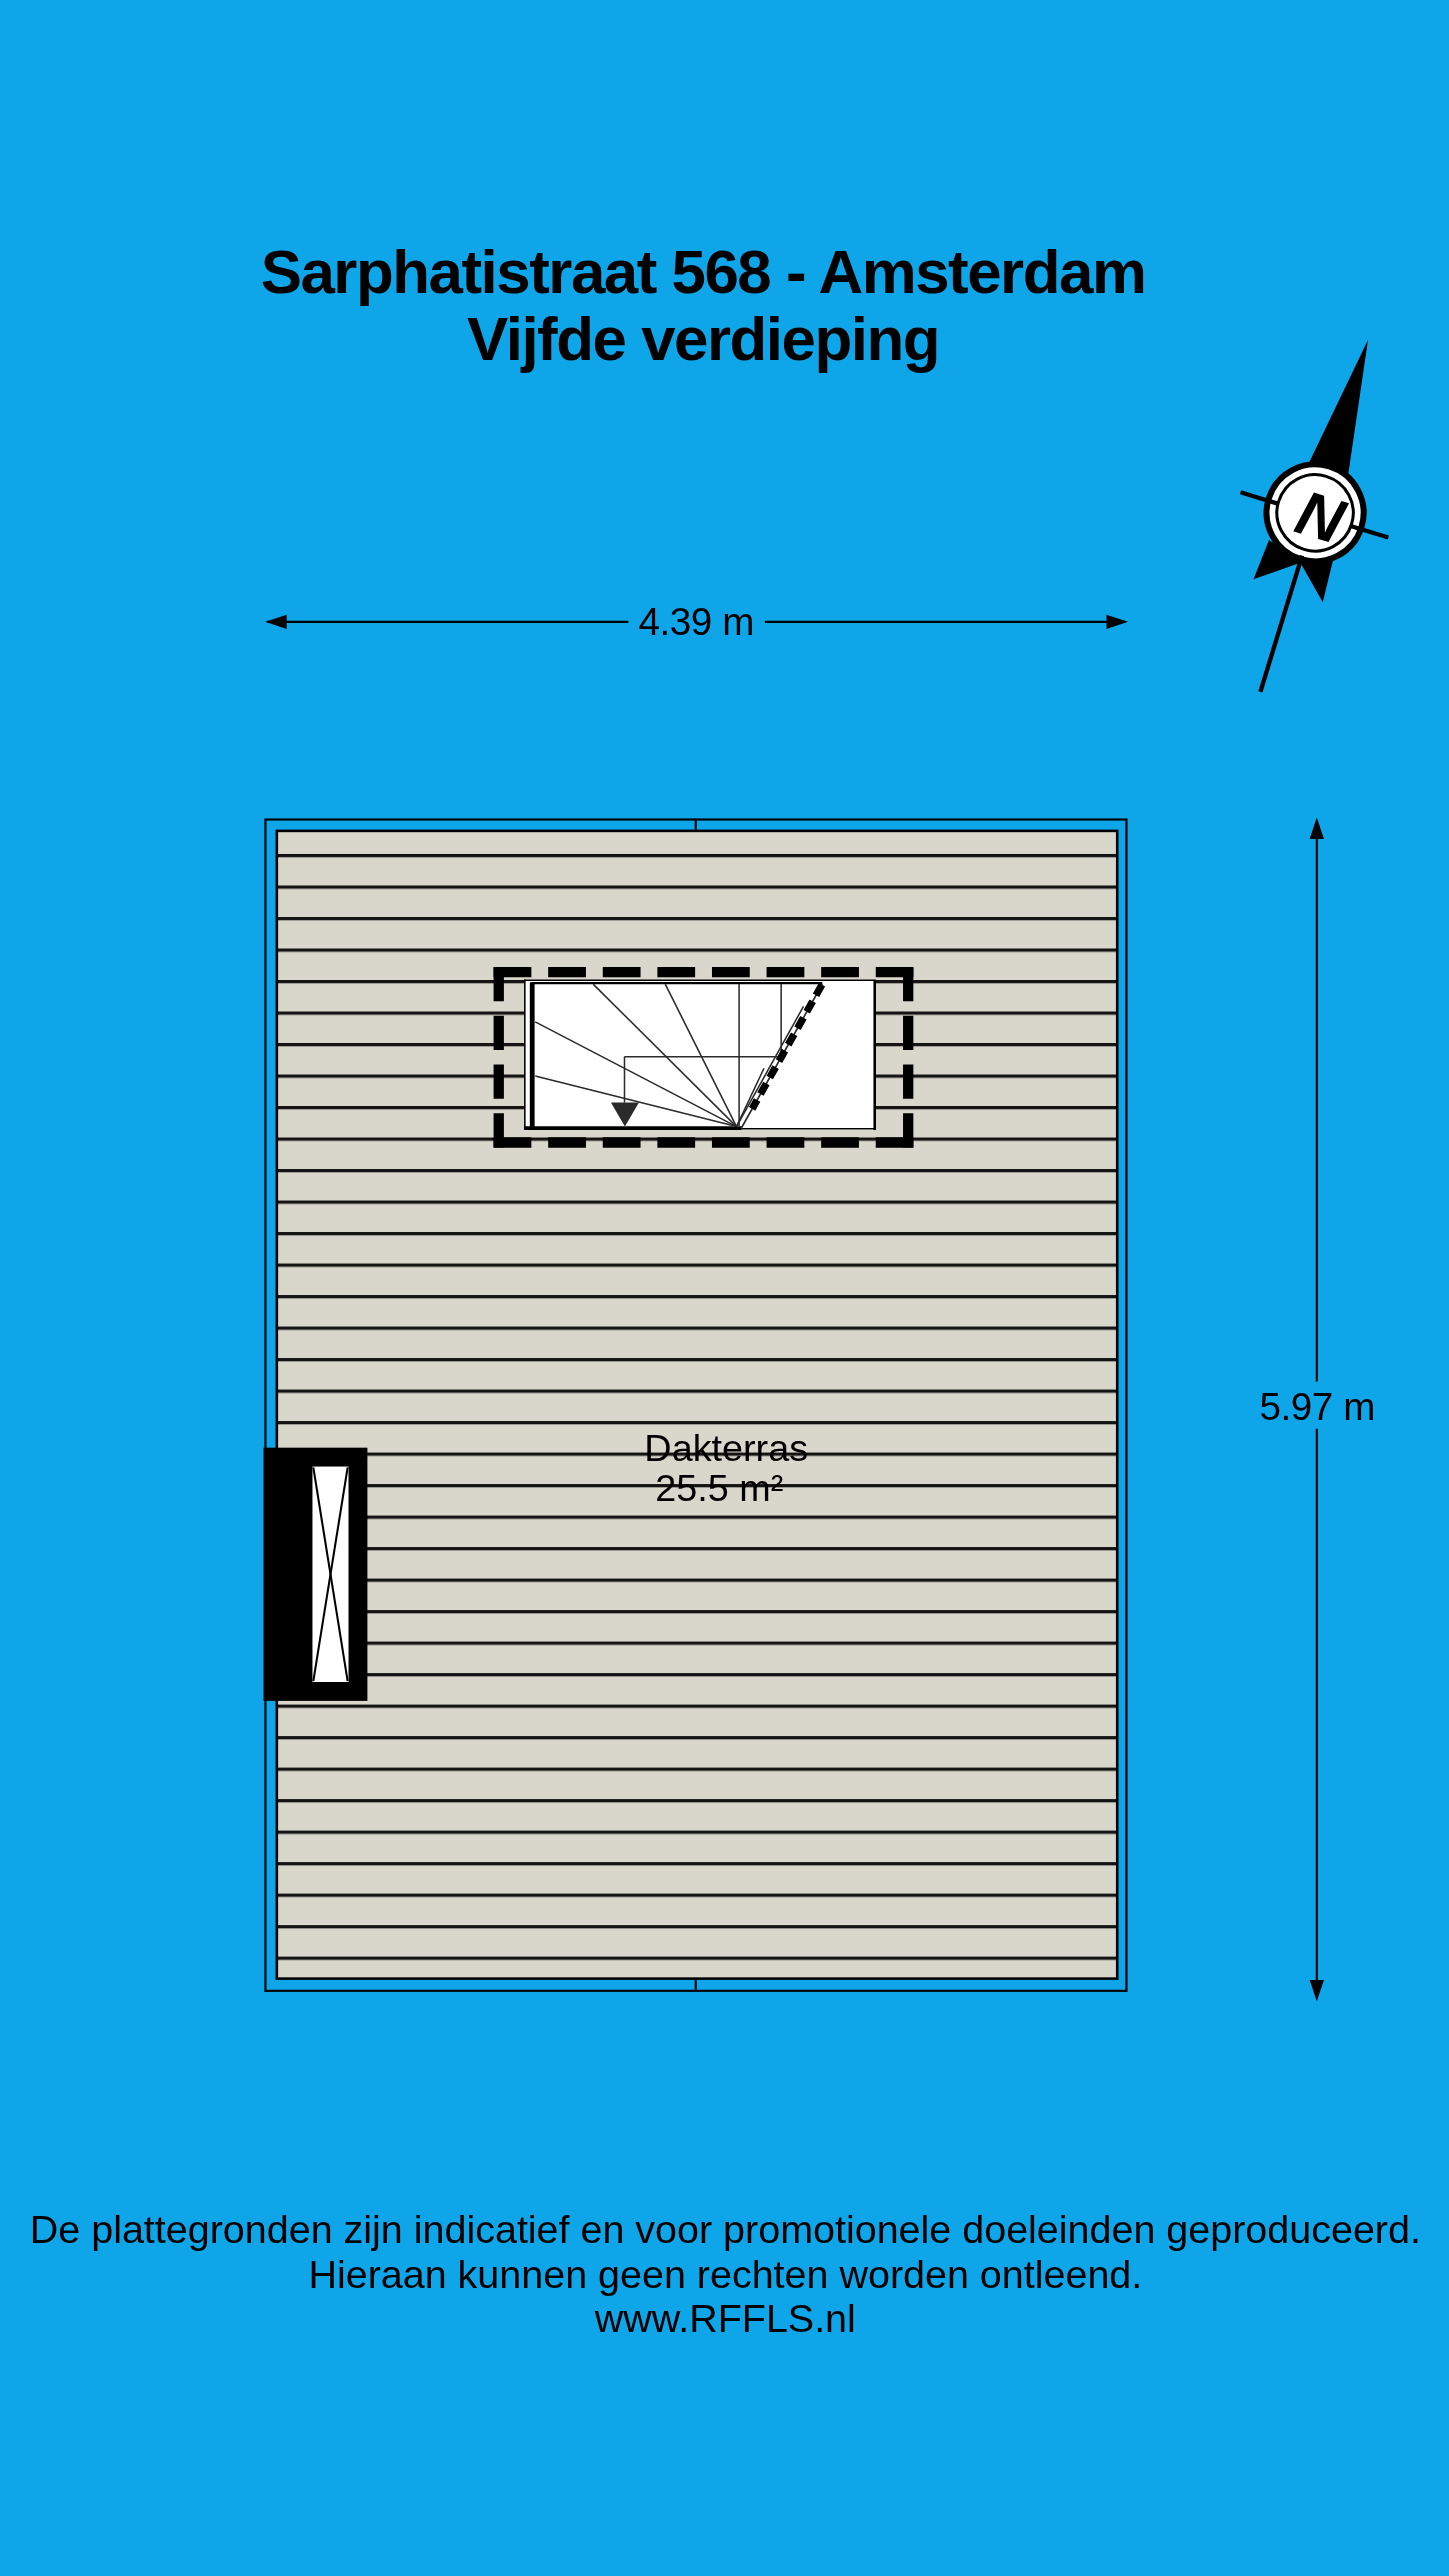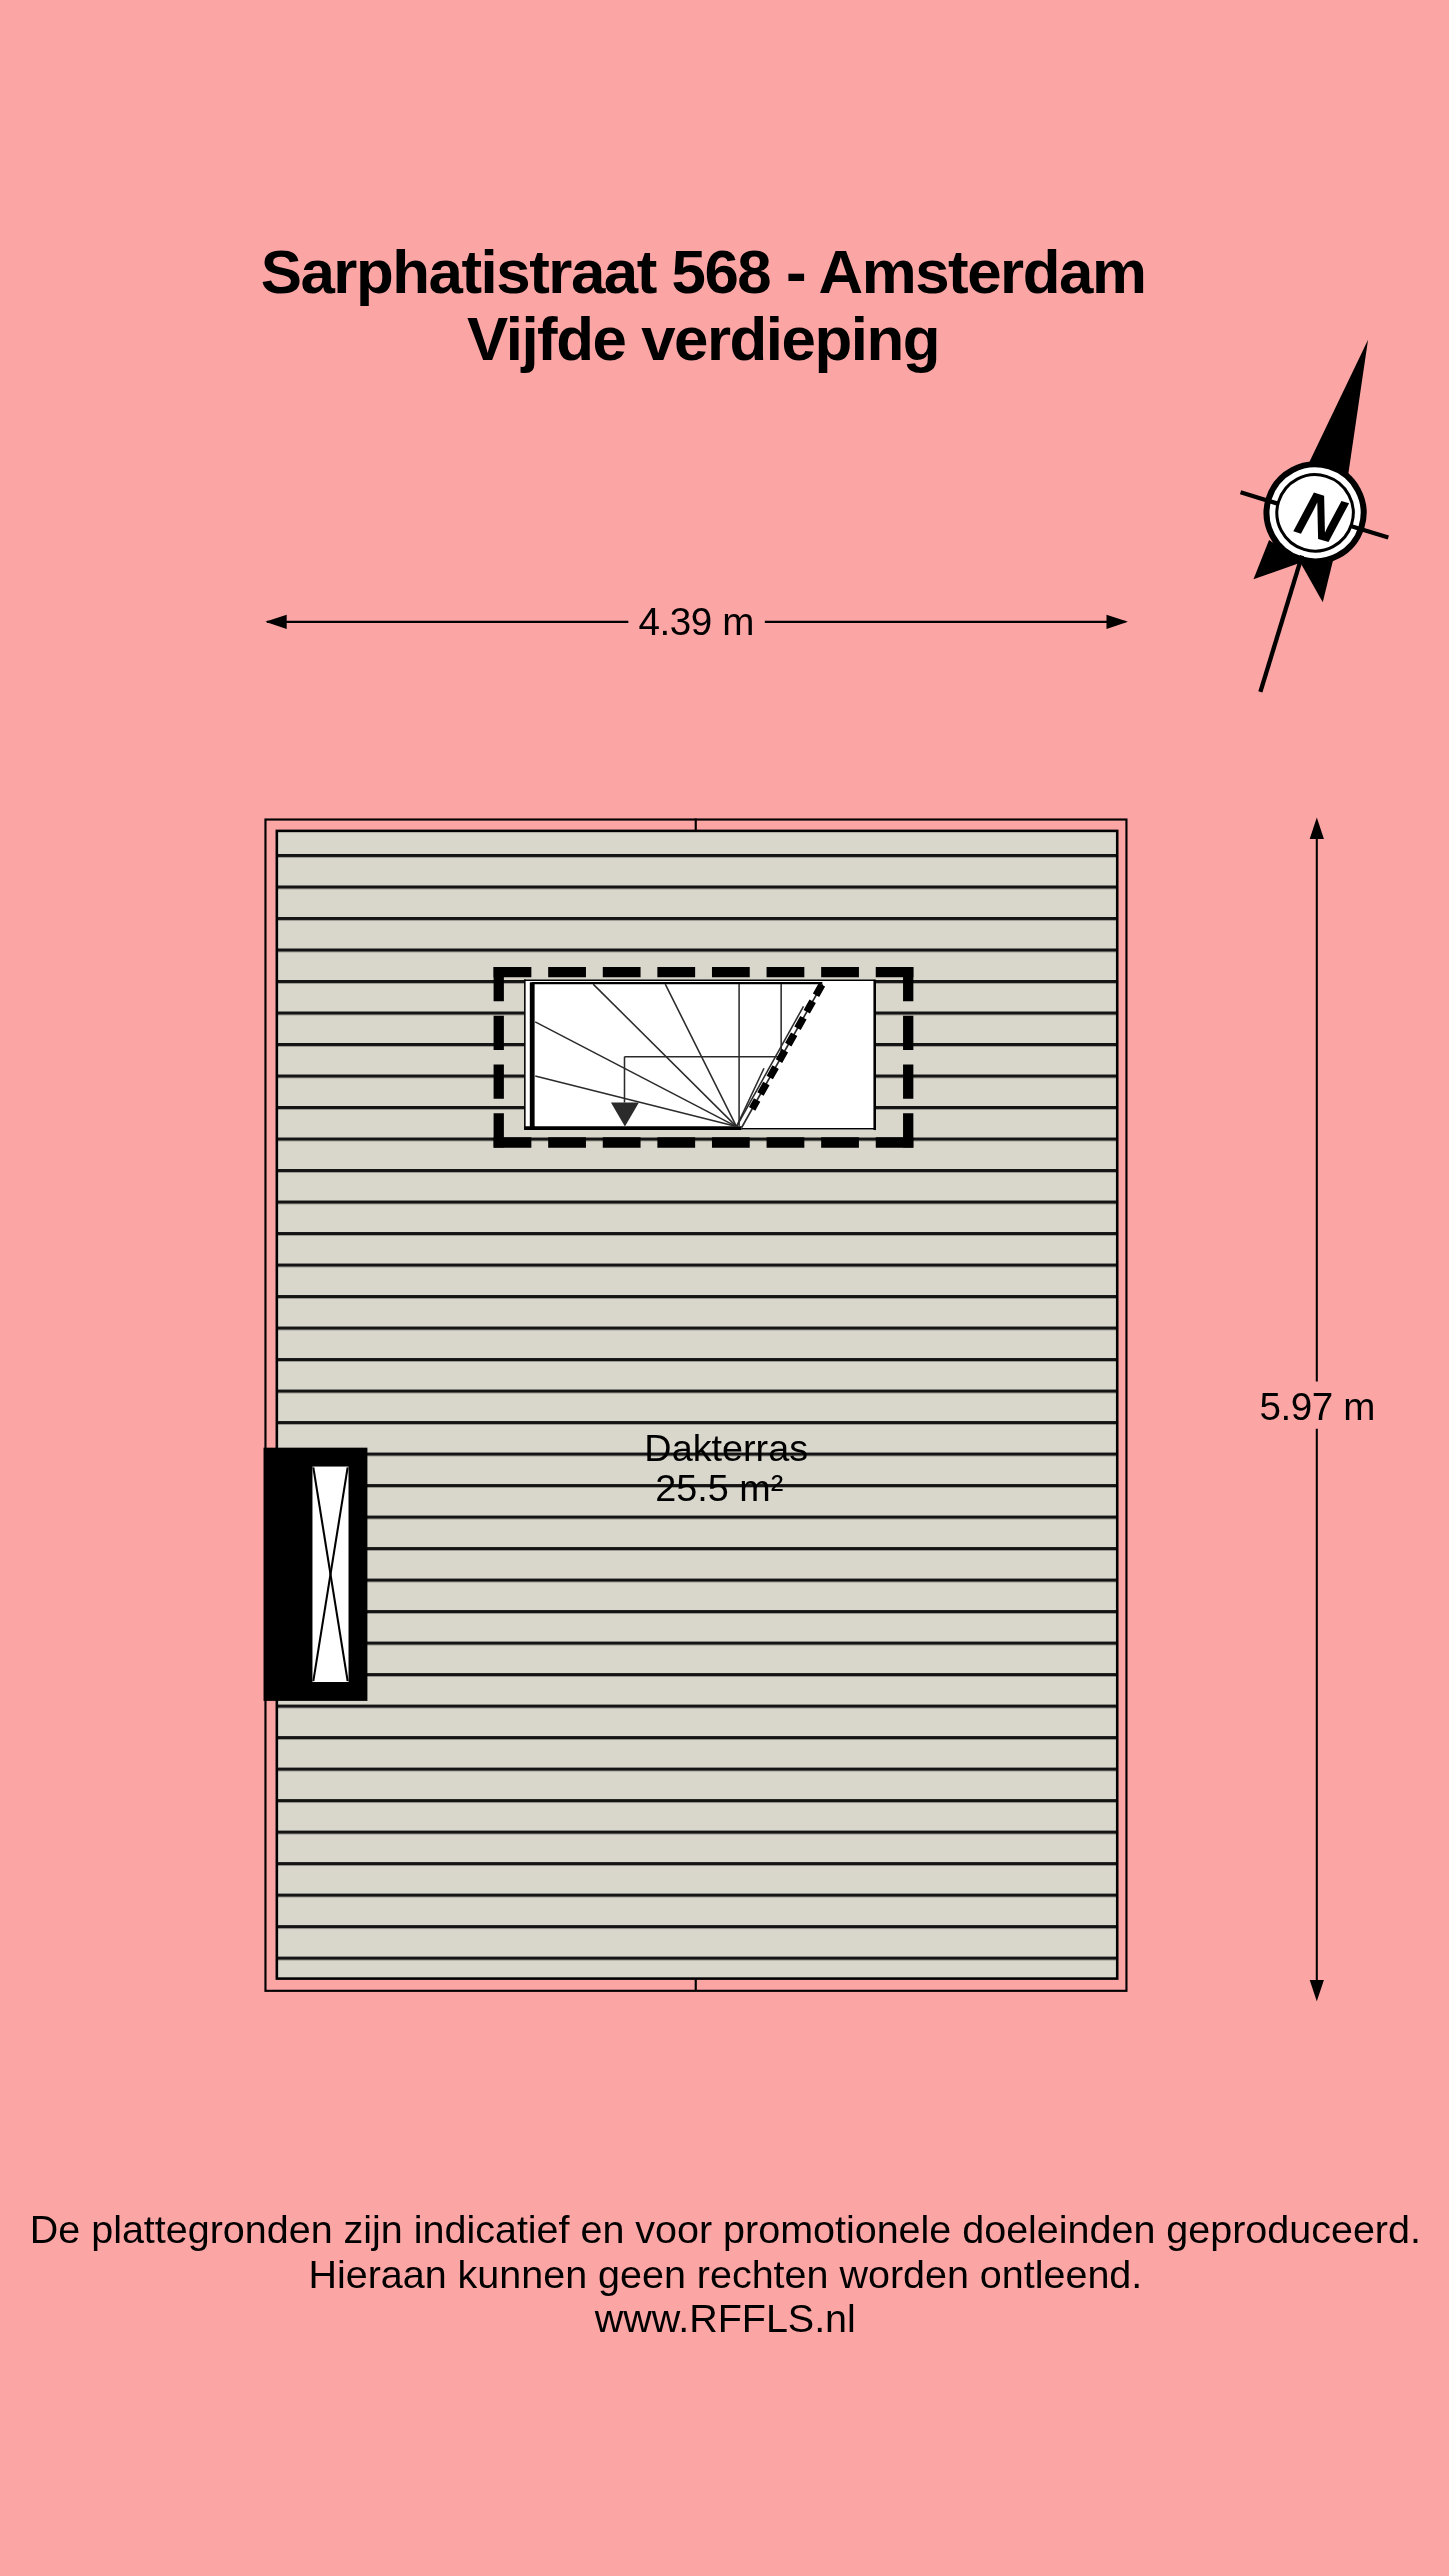--- a/index.html
+++ b/index.html
@@ -1,16 +1,16 @@
 <!DOCTYPE html>
 <html style="font-size:13.7px"><head>
 <meta charset="utf-8">
 <style>
   html,body{margin:0;padding:0;background:#ffffff;}
-  .page{position:relative;width:1449px;height:2576px;background:#fca5a5;overflow:hidden;}
+  .page{position:relative;width:1449px;height:2576px;background:#0ea5e9;overflow:hidden;}
   svg{position:absolute;left:0;top:0;}
   text{font-family:"Liberation Sans", sans-serif;fill:#000000;}
 </style>
 </head>
 <body>
 <div class="page">
 <svg width="1449" height="2576" viewBox="0 0 1688 3000">
   <defs>
     <pattern id="planks" patternUnits="userSpaceOnUse" x="0" y="994.4" width="40" height="36.7">
       <rect x="0" y="0" width="40" height="36.7" fill="#d9d6cc"></rect>

